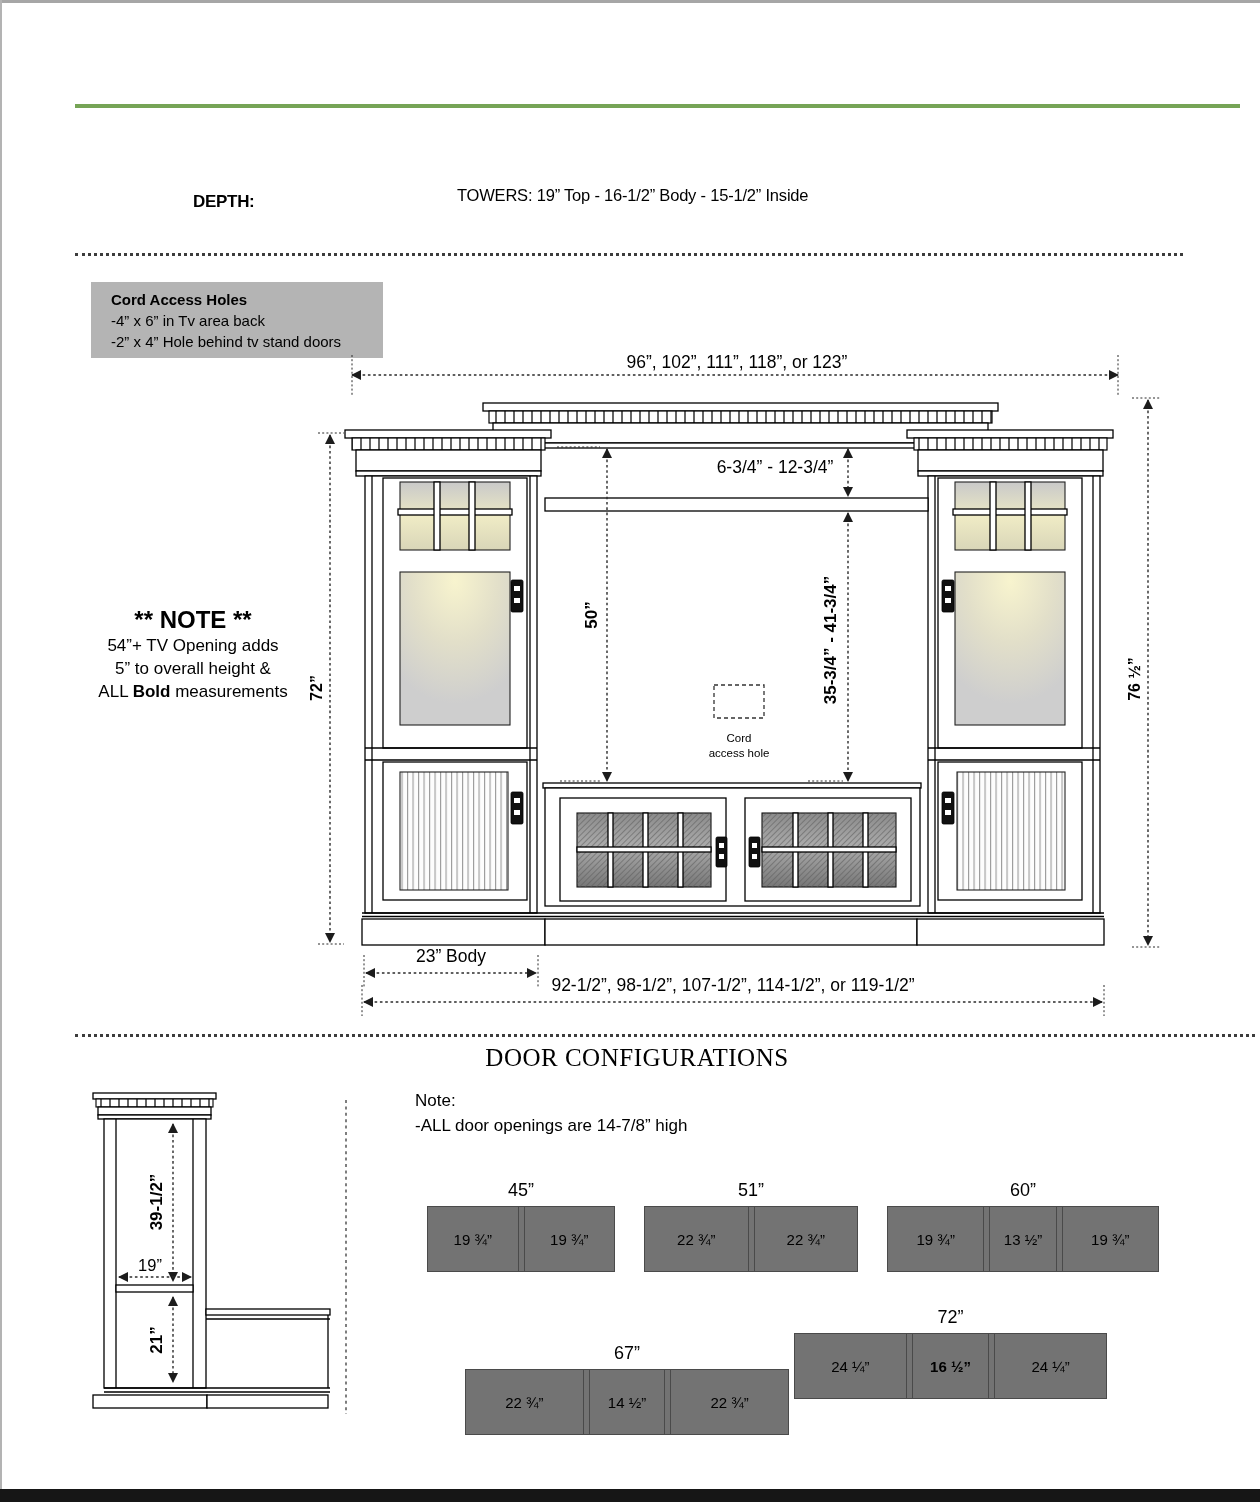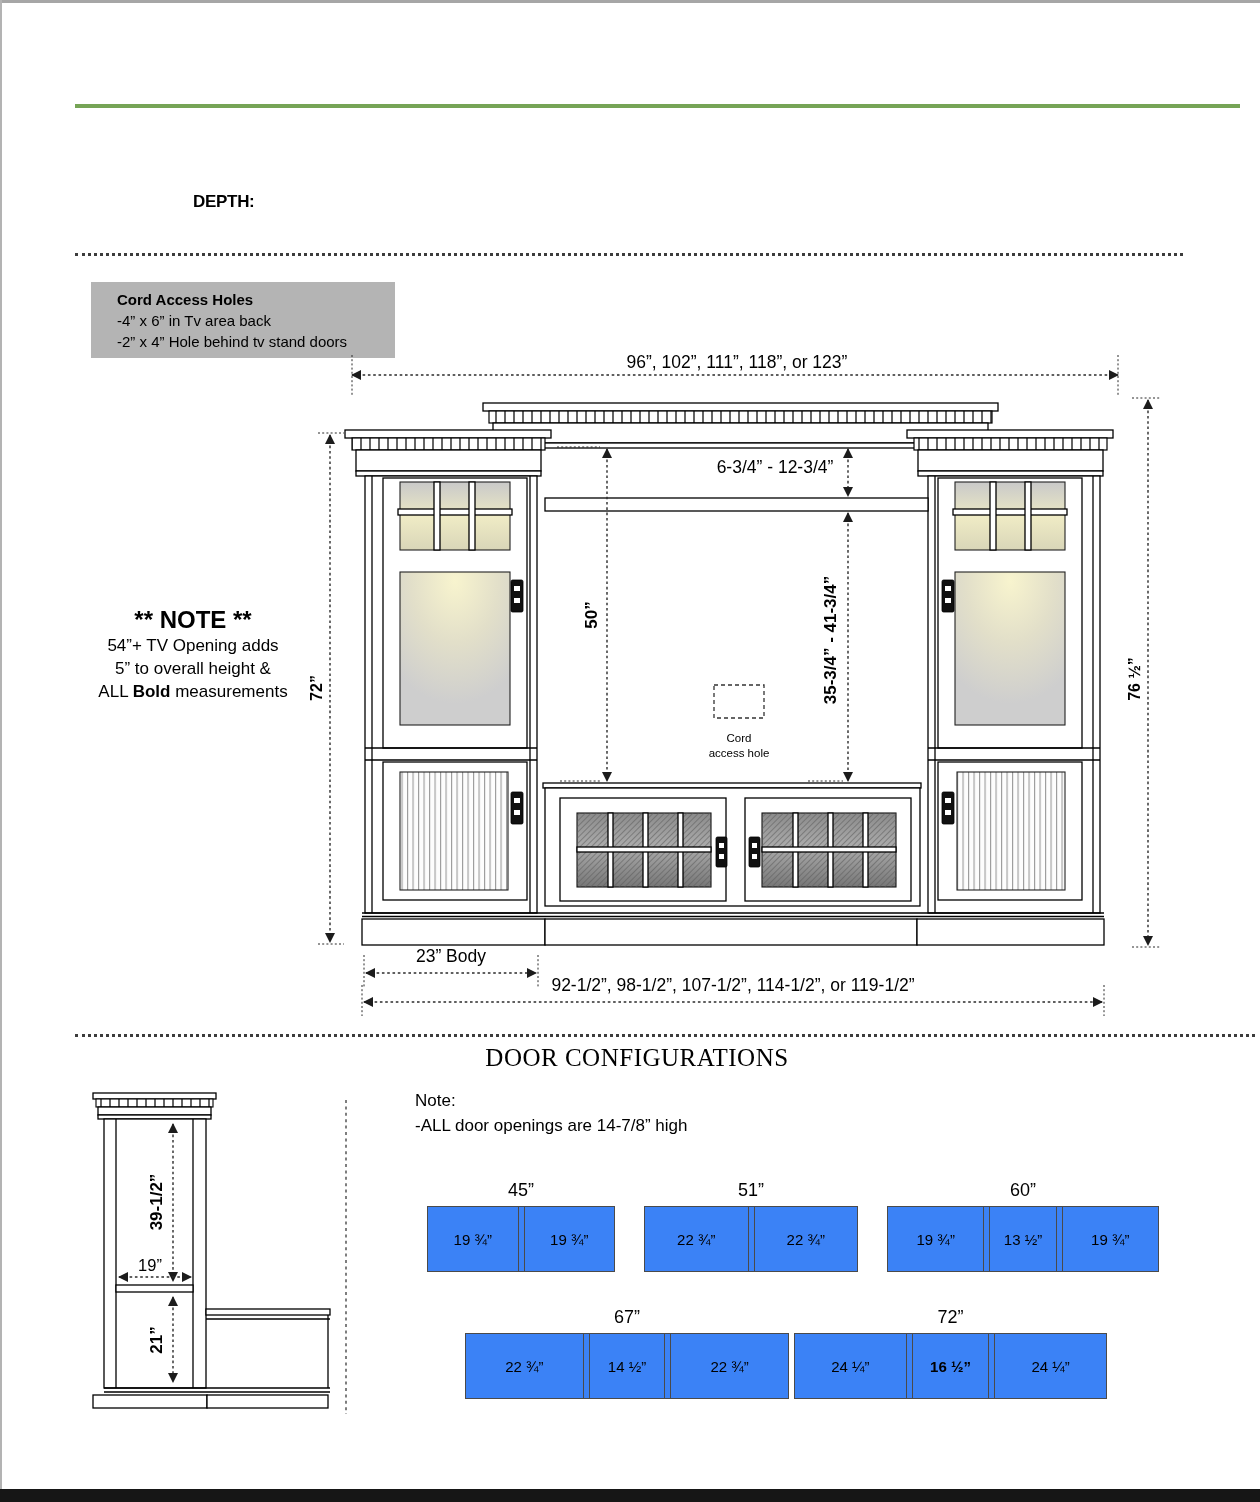--- a/index.html
+++ b/index.html
@@ -8,31 +8,31 @@
   
   .edge-top{left:0;top:0;width:1260px;height:3px;background:#a6a6a6;}
   .edge-left{left:0;top:0;width:2px;height:1502px;background:#b3b3b3;}
   .edge-bottom{left:0;top:1489px;width:1260px;height:13px;background:#161616;}
   .green-rule{left:75px;top:104px;width:1165px;height:4px;background:#76a456;}
   .dotted-sep{border-top:3.4px dotted #3c3c3c;height:0;}
   
   .depth-head{left:193px;top:192px;font-size:17px;font-weight:bold;letter-spacing:-0.3px;}
   .depth-lines{left:457px;top:184px;font-size:16.5px;line-height:23px;letter-spacing:-0.2px;}
   
-  .callout{left:91px;top:282px;width:252px;height:62px;background:#b4b4b4;padding:7px 26px;font-size:15px;line-height:21px;}
+  .callout{left:91px;top:282px;width:252px;height:62px;background:#b4b4b4;padding:7px 20px;font-size:15px;line-height:21px;}
   .callout .t{font-weight:bold;}
   
   .note-block{left:83px;top:608px;width:220px;text-align:center;font-size:17px;line-height:23px;}
   .note-block .t{font-weight:bold;font-size:24px;margin-bottom:3px;}
   
   .dc-title{left:0;top:1044px;width:1274px;text-align:center;font-family:"Liberation Serif",serif;font-size:25px;letter-spacing:0.5px;}
   .dc-note{left:415px;top:1088px;font-size:17px;line-height:25px;}
   .dcfg{position:absolute;}
   .dc-head{height:26px;text-align:center;font-weight:normal;font-size:18px;}
-  .dc-box{height:64px;border:1.6px solid #4a4a4a;display:flex;background:#3b82f6;}
+  .dc-box{height:64px;border:1.6px solid #4a4a4a;display:flex;background:#737373;}
   .dc-cell{display:flex;align-items:center;justify-content:center;font-size:15px;white-space:nowrap;}
   .dc-sep{width:5px;border-left:1.6px solid #4a4a4a;border-right:1.6px solid #4a4a4a;}
   
   .wr{fill:#fff;stroke:#000;stroke-width:1.3;}
   .ln{stroke:#000;stroke-width:1.3;fill:none;}
   .hw{fill:#101010;stroke:#000;stroke-width:0.8;}
   .pip{fill:#fff;}
   .dim{stroke:#2b2b2b;stroke-width:1.4;fill:none;stroke-dasharray:2.6 2.7;}
   .tick{stroke:#2b2b2b;stroke-width:1;stroke-dasharray:2 2.2;fill:none;}
   .dtx{font-size:17.5px;}
@@ -44,20 +44,21 @@
 </head>
 <body>
 
 <div class="abs edge-top"></div>
 <div class="abs edge-left"></div>
 <div class="abs edge-bottom"></div>
 <div class="abs green-rule"></div>
 
 <div class="abs depth-head">DEPTH:</div>
 <div class="abs depth-lines">
+  <div>TOWERS: 19” Top - 16-1/2” Body - 15-1/2” Inside</div>
 </div>
 
 <div class="abs dotted-sep" style="left:75px;top:253px;width:1108px;"></div>
 <div class="abs dotted-sep" style="left:75px;top:1034px;width:1180px;"></div>
 
 <div class="abs callout">
   <div class="t">Cord Access Holes</div>
   <div>-4” x 6” in Tv area back</div>
   <div>-2” x 4” Hole behind tv stand doors</div>
 </div>
@@ -342,21 +343,21 @@
   <div class="dc-head">60”</div>
   <div class="dc-box">
     <div class="dc-cell" style="flex:19.75 0 0;">19 ¾”</div>
     <div class="dc-sep"></div>
     <div class="dc-cell" style="flex:13.5 0 0;">13 ½”</div>
     <div class="dc-sep"></div>
     <div class="dc-cell" style="flex:19.75 0 0;">19 ¾”</div>
   </div>
 </div>
 
-<div class="dcfg" style="left:448px;top:1307px;width:324px;padding-left:17px;">
+<div class="dcfg" style="left:448px;top:1343px;width:324px;padding-left:17px;">
   <div class="dc-head">67”</div>
   <div class="dc-box">
     <div class="dc-cell" style="flex:22.75 0 0;">22 ¾”</div>
     <div class="dc-sep"></div>
     <div class="dc-cell" style="flex:14.5 0 0;">14 ½”</div>
     <div class="dc-sep"></div>
     <div class="dc-cell" style="flex:22.75 0 0;">22 ¾”</div>
   </div>
 </div>
 

